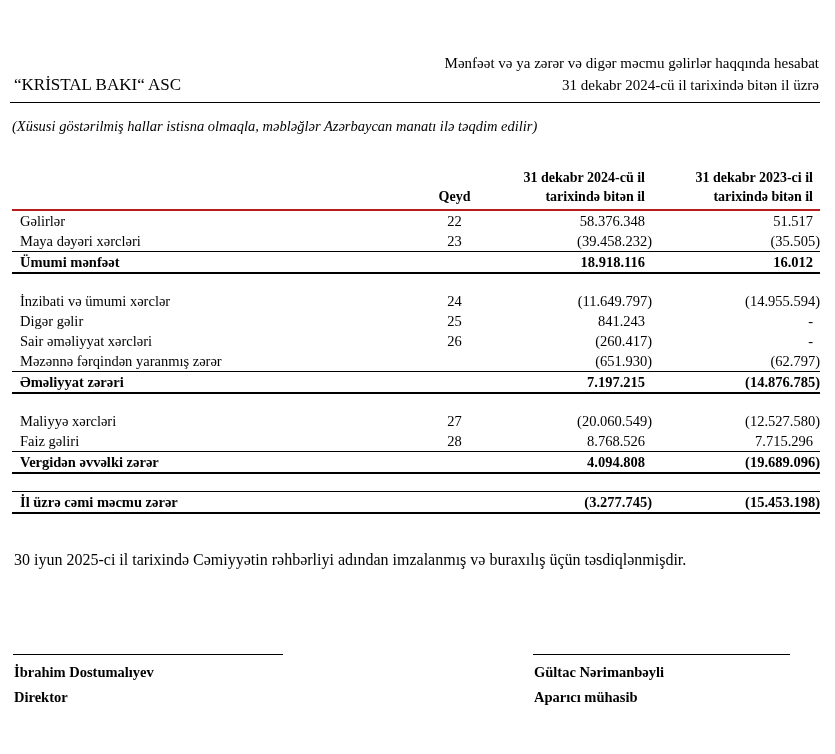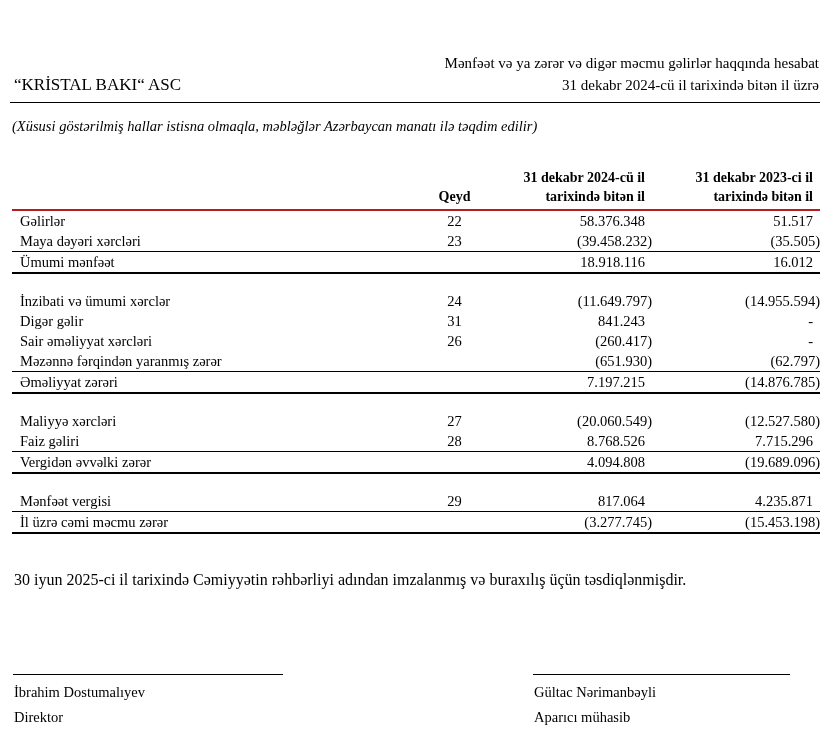--- a/index.html
+++ b/index.html
@@ -65,36 +65,36 @@
   }
   thead th.note-h { text-align: center; }
   thead th.num-h  { text-align: right; padding-right: 7px; }
 
   tbody td { line-height: 20px; vertical-align: bottom; }
   td.label { text-align: left; padding-left: 8px; }
   td.note  { text-align: center; }
   td.num   { text-align: right; white-space: nowrap; }
   td.num.np { padding-right: 7px; }
 
-  tr.total td { font-weight: normal; border-top: 1px solid #000; border-bottom: 2.5px solid #000; }
+  tr.total td { font-weight: bold; border-top: 1px solid #000; border-bottom: 2.5px solid #000; }
   tr.spacer td { height: 18px; border: none; }
 
   
   .approval-note {
     margin: 36px 14px 0 14px;
     font-size: 16px;
     line-height: 19px;
   }
   .sig-row {
     display: flex;
     justify-content: space-between;
     margin: 85px 0 0 13px;
     width: 777px;
   }
-  .sig-block { font-size: 14.5px; }
+  .sig-block { font-size: 14.5px; font-weight: bold; }
   .sig-block.left  { width: 270px; }
   .sig-block.right { width: 257px; }
   .sig-line {
     border-top: 1.5px solid #000;
     height: 0;
     margin-bottom: 6px;
   }
   .sig-name  { line-height: 22px; padding-left: 1px; }
   .sig-title { line-height: 22px; margin-top: 3px; padding-left: 1px; }
 </style>
@@ -158,21 +158,21 @@
           <td colspan="4"></td>
         </tr>
         <tr class="data">
           <td class="label">İnzibati və ümumi xərclər</td>
           <td class="note">24</td>
           <td class="num">(11.649.797)</td>
           <td class="num">(14.955.594)</td>
         </tr>
         <tr class="data">
           <td class="label">Digər gəlir</td>
-          <td class="note">31</td>
+          <td class="note">25</td>
           <td class="num np">841.243</td>
           <td class="num np">-</td>
         </tr>
         <tr class="data">
           <td class="label">Sair əməliyyat xərcləri</td>
           <td class="note">26</td>
           <td class="num">(260.417)</td>
           <td class="num np">-</td>
         </tr>
         <tr class="data">
@@ -203,26 +203,20 @@
           <td class="num np">7.715.296</td>
         </tr>
         <tr class="total">
           <td class="label">Vergidən əvvəlki zərər</td>
           <td class="note"></td>
           <td class="num np">4.094.808</td>
           <td class="num">(19.689.096)</td>
         </tr>
         <tr class="spacer">
           <td colspan="4"></td>
-        </tr>
-        <tr class="data">
-          <td class="label">Mənfəət vergisi</td>
-          <td class="note">29</td>
-          <td class="num np">817.064</td>
-          <td class="num np">4.235.871</td>
         </tr>
         <tr class="total">
           <td class="label">İl üzrə cəmi məcmu zərər</td>
           <td class="note"></td>
           <td class="num">(3.277.745)</td>
           <td class="num">(15.453.198)</td>
         </tr>
       </tbody>
   </table>
 

